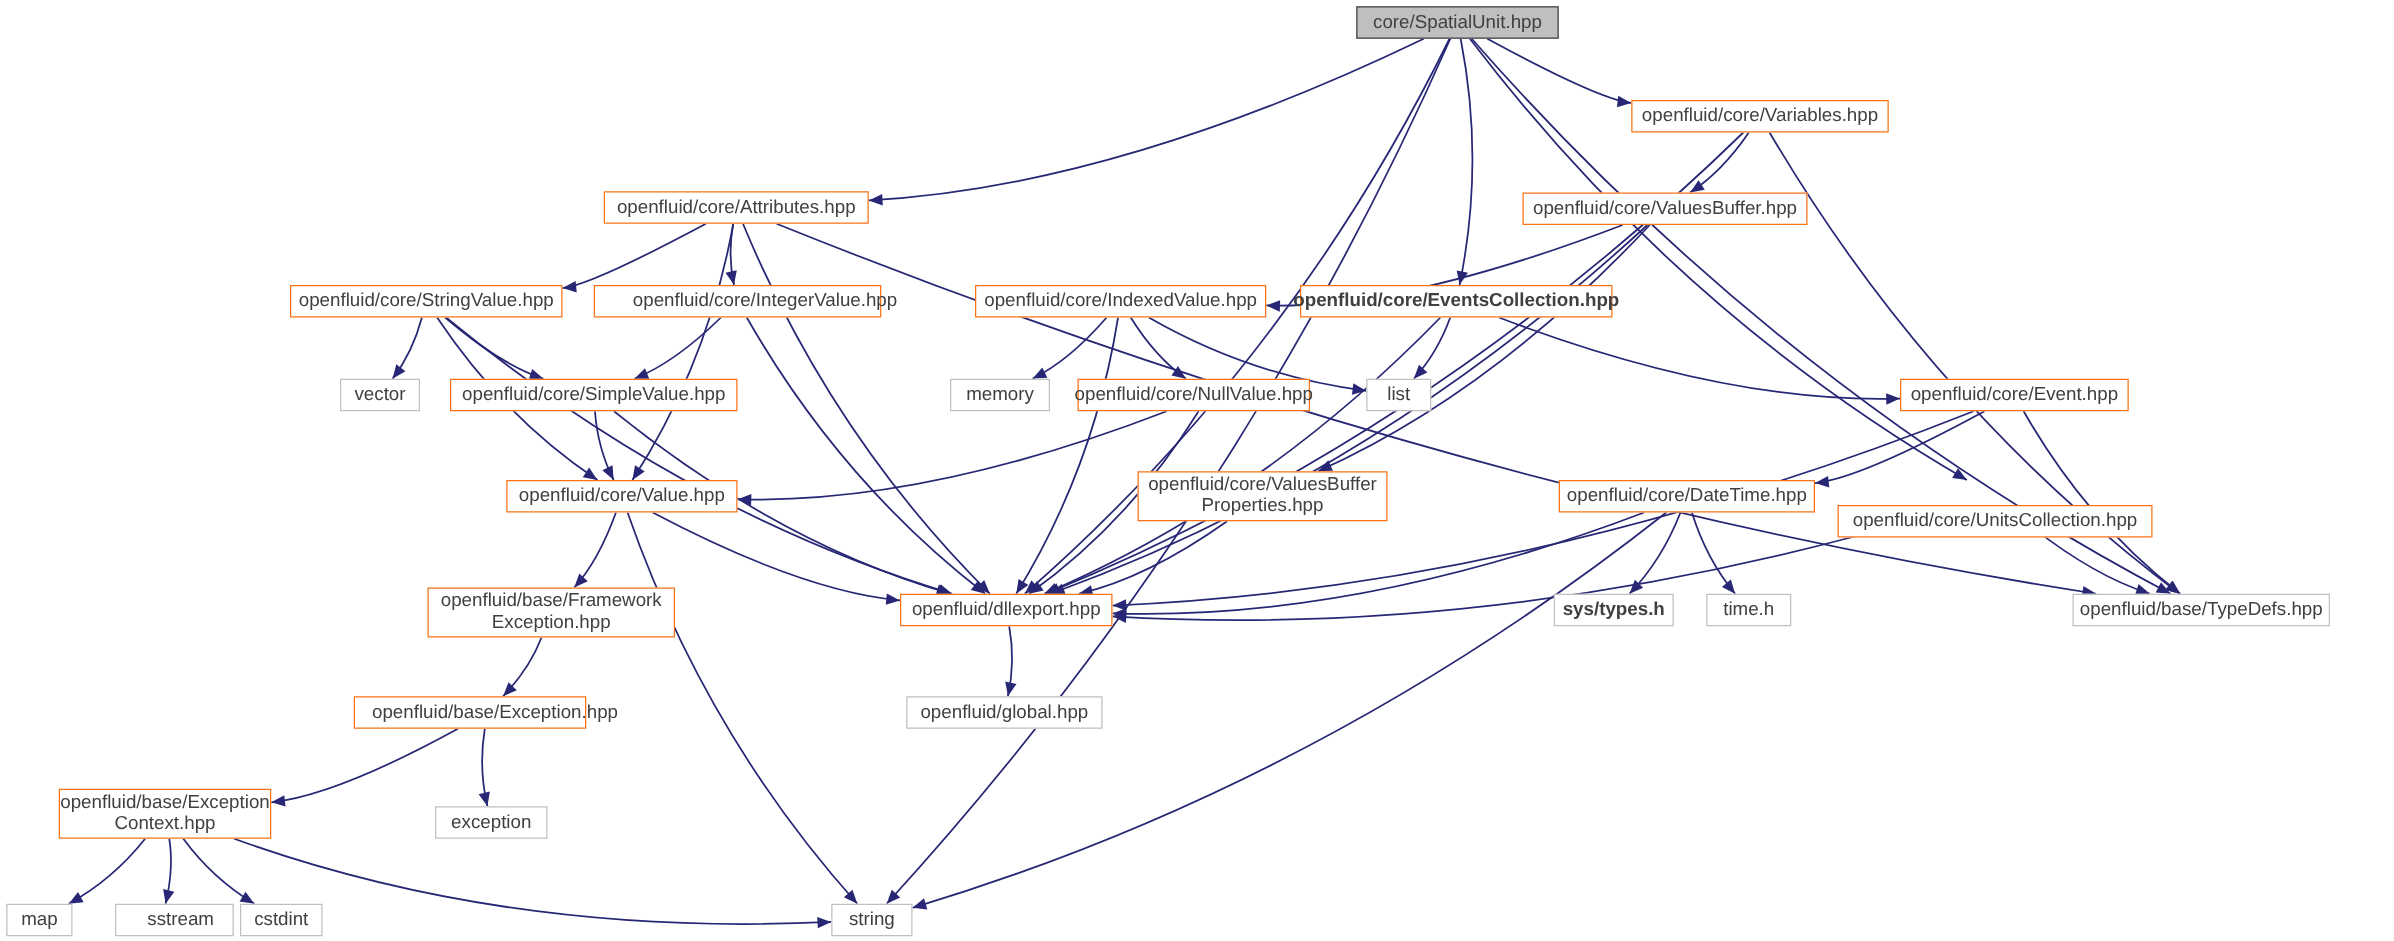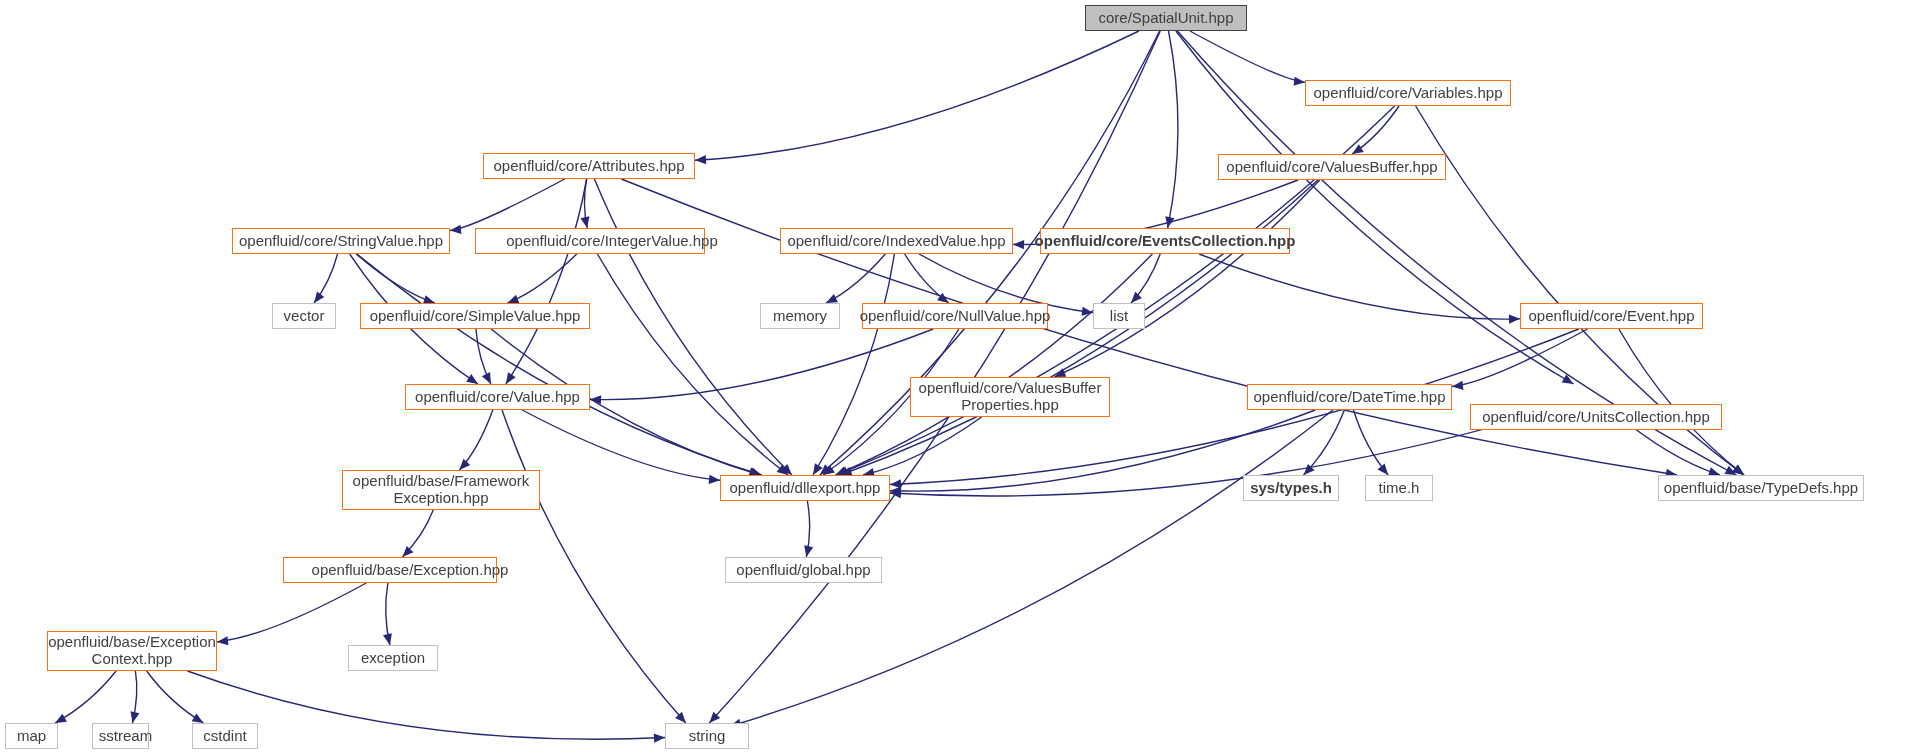--- a/index.html
+++ b/index.html
@@ -153,22 +153,22 @@
 Properties.hpp</div>
       <div class="nodebox lib" style="left: 1247px; top: 384px; width: 205px; height: 26px;">openfluid/core/DateTime.hpp</div>
       <div class="nodebox lib" style="left: 1470px; top: 384px; width: 252px; height: 26px; margin-top: 20px;">openfluid/core/UnitsCollection.hpp</div>
       <div class="nodebox lib" style="left: 342px; top: 470px; width: 198px; height: 40px;">openfluid/base/Framework
 Exception.hpp</div>
       <div class="nodebox lib" style="left: 720px; top: 475px; width: 170px; height: 26px;">openfluid/dllexport.hpp</div>
       <div class="nodebox sys" style="left: 1243px; top: 475px; width: 96px; height: 26px; font-weight: bold;">sys/types.h</div>
       <div class="nodebox sys" style="left: 1365px; top: 475px; width: 68px; height: 26px;">time.h</div>
       <div class="nodebox sys" style="left: 1658px; top: 475px; width: 206px; height: 26px;">openfluid/base/TypeDefs.hpp</div>
       <div class="nodebox sys" style="left: 725px; top: 557px; width: 157px; height: 26px;">openfluid/global.hpp</div>
-      <div class="nodebox lib" style="left: 283px; top: 557px; width: 214px; height: 26px; padding-left: 40px;">openfluid/base/Exception.hpp</div>
+      <div class="nodebox lib" style="left: 283px; top: 557px; width: 186px; height: 26px; padding-left: 40px;">openfluid/base/Exception.hpp</div>
       <div class="nodebox lib" style="left: 47px; top: 631px; width: 170px; height: 40px;">openfluid/base/Exception
 Context.hpp</div>
       <div class="nodebox sys" style="left: 348px; top: 645px; width: 90px; height: 26px;">exception</div>
       <div class="nodebox sys" style="left: 5px; top: 723px; width: 53px; height: 26px;">map</div>
-      <div class="nodebox sys" style="left: 92px; top: 723px; width: 57px; height: 26px; padding-left: 10px;">sstream</div>
+      <div class="nodebox sys" style="left: 92px; top: 723px; width: 95px; height: 26px; padding-left: 10px;">sstream</div>
       <div class="nodebox sys" style="left: 192px; top: 723px; width: 66px; height: 26px;">cstdint</div>
-      <div class="nodebox sys" style="left: 665px; top: 723px; width: 84px; height: 26px;">string</div>
+      <div class="nodebox sys" style="left: 665px; top: 723px; width: 65px; height: 26px;">string</div>
     </div>
 </div>
 
 </body></html>

